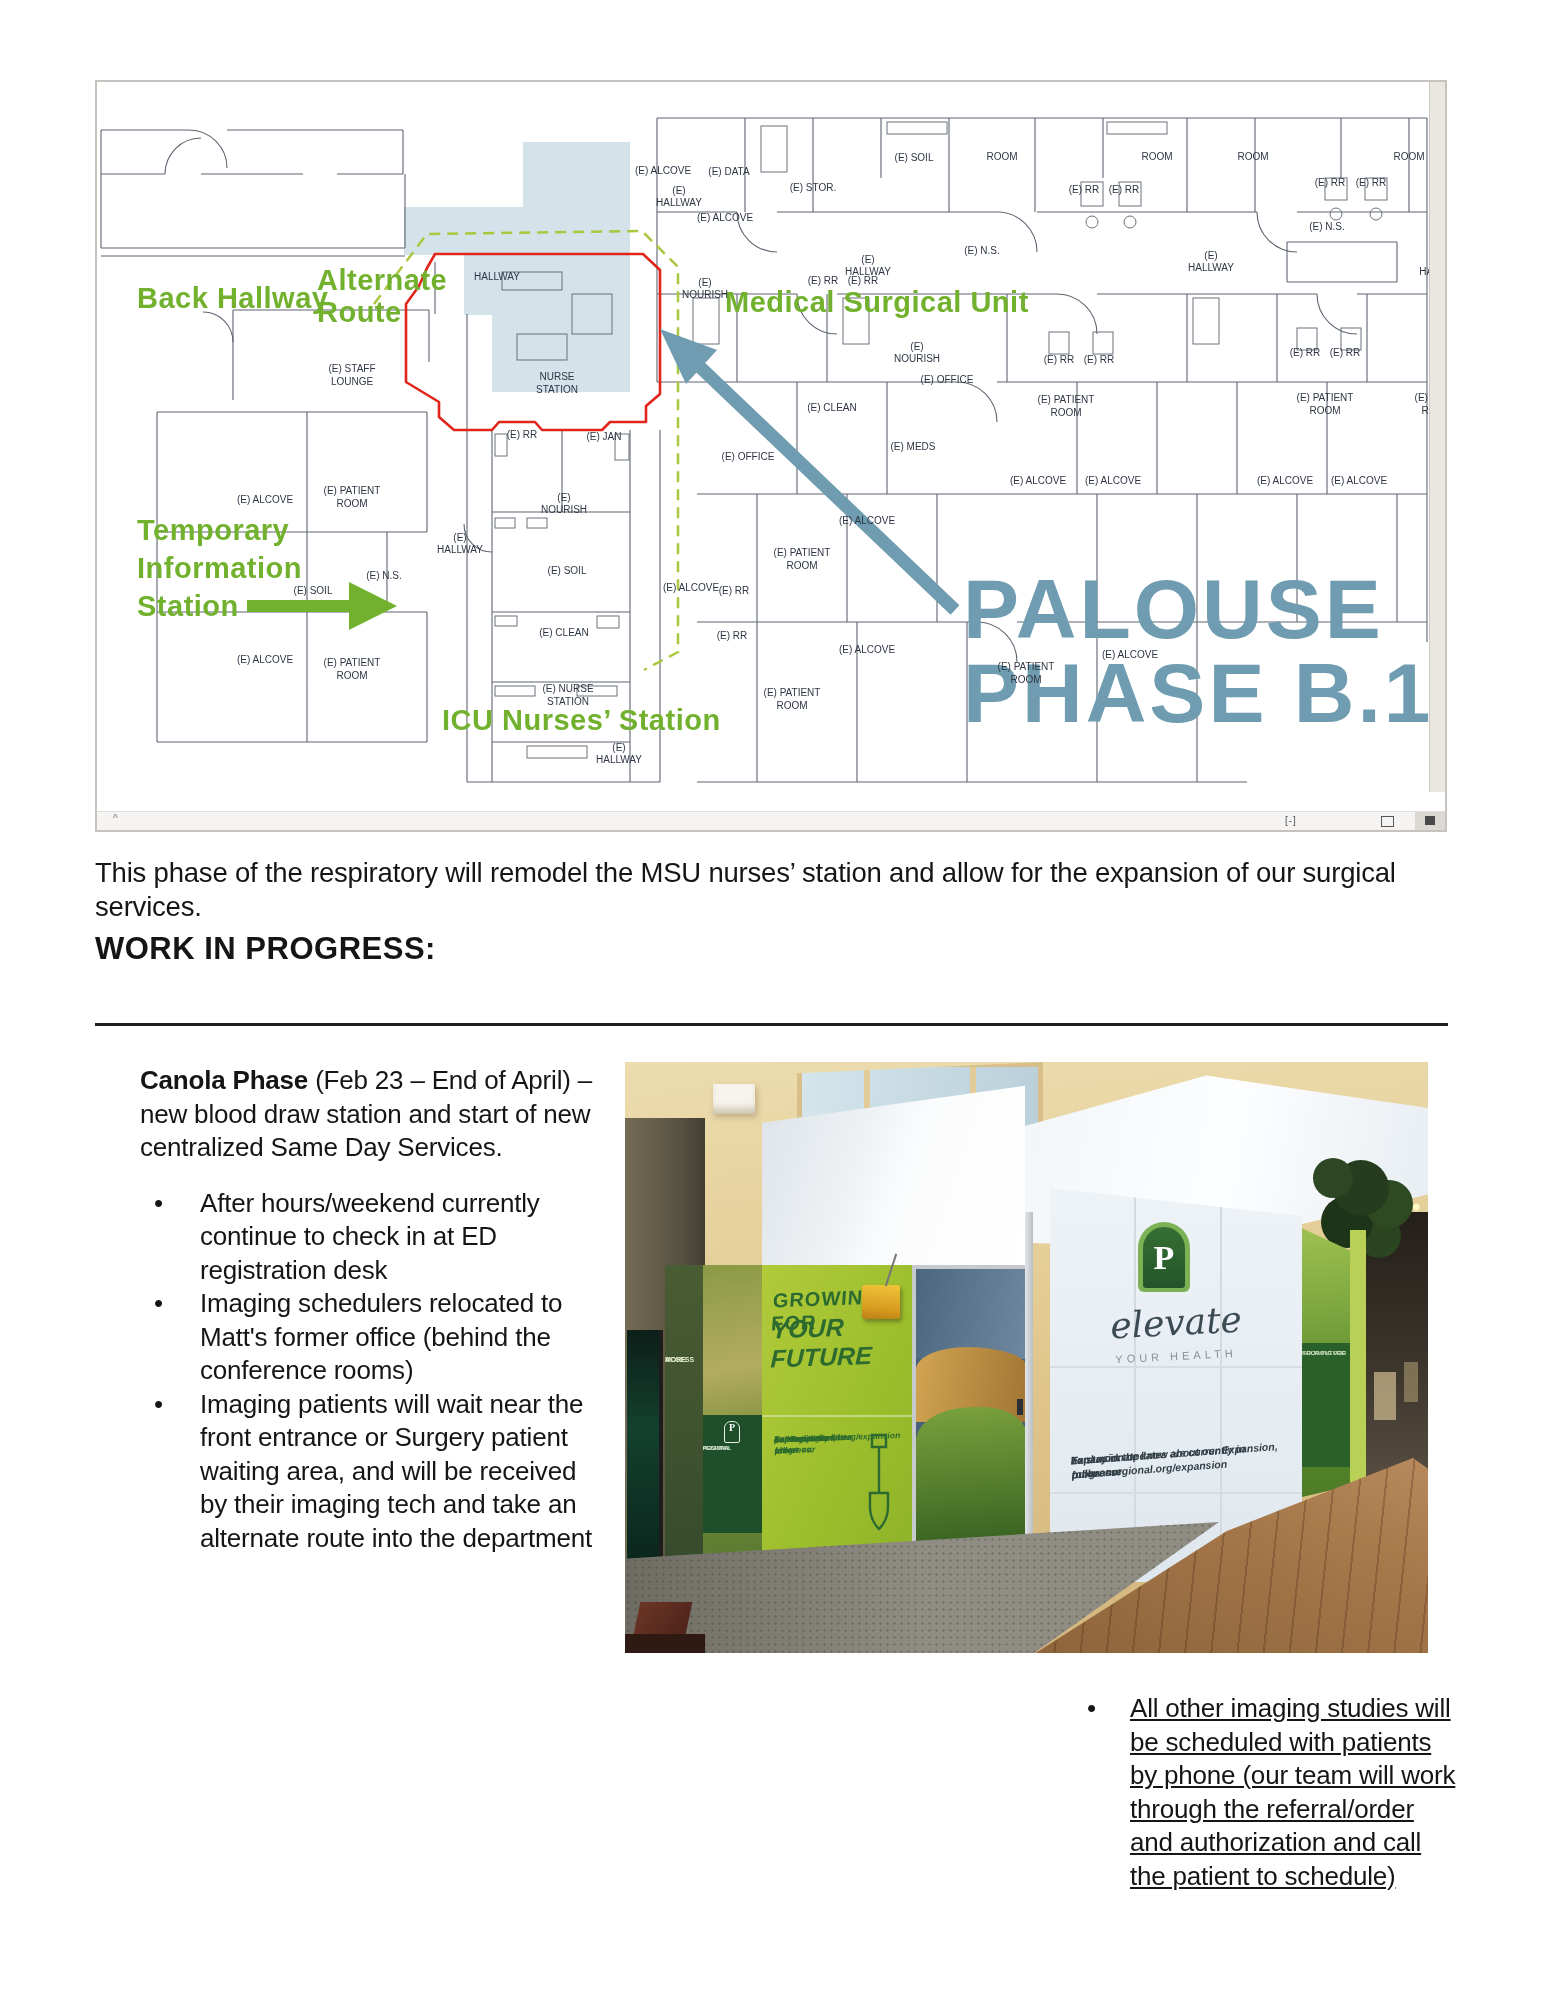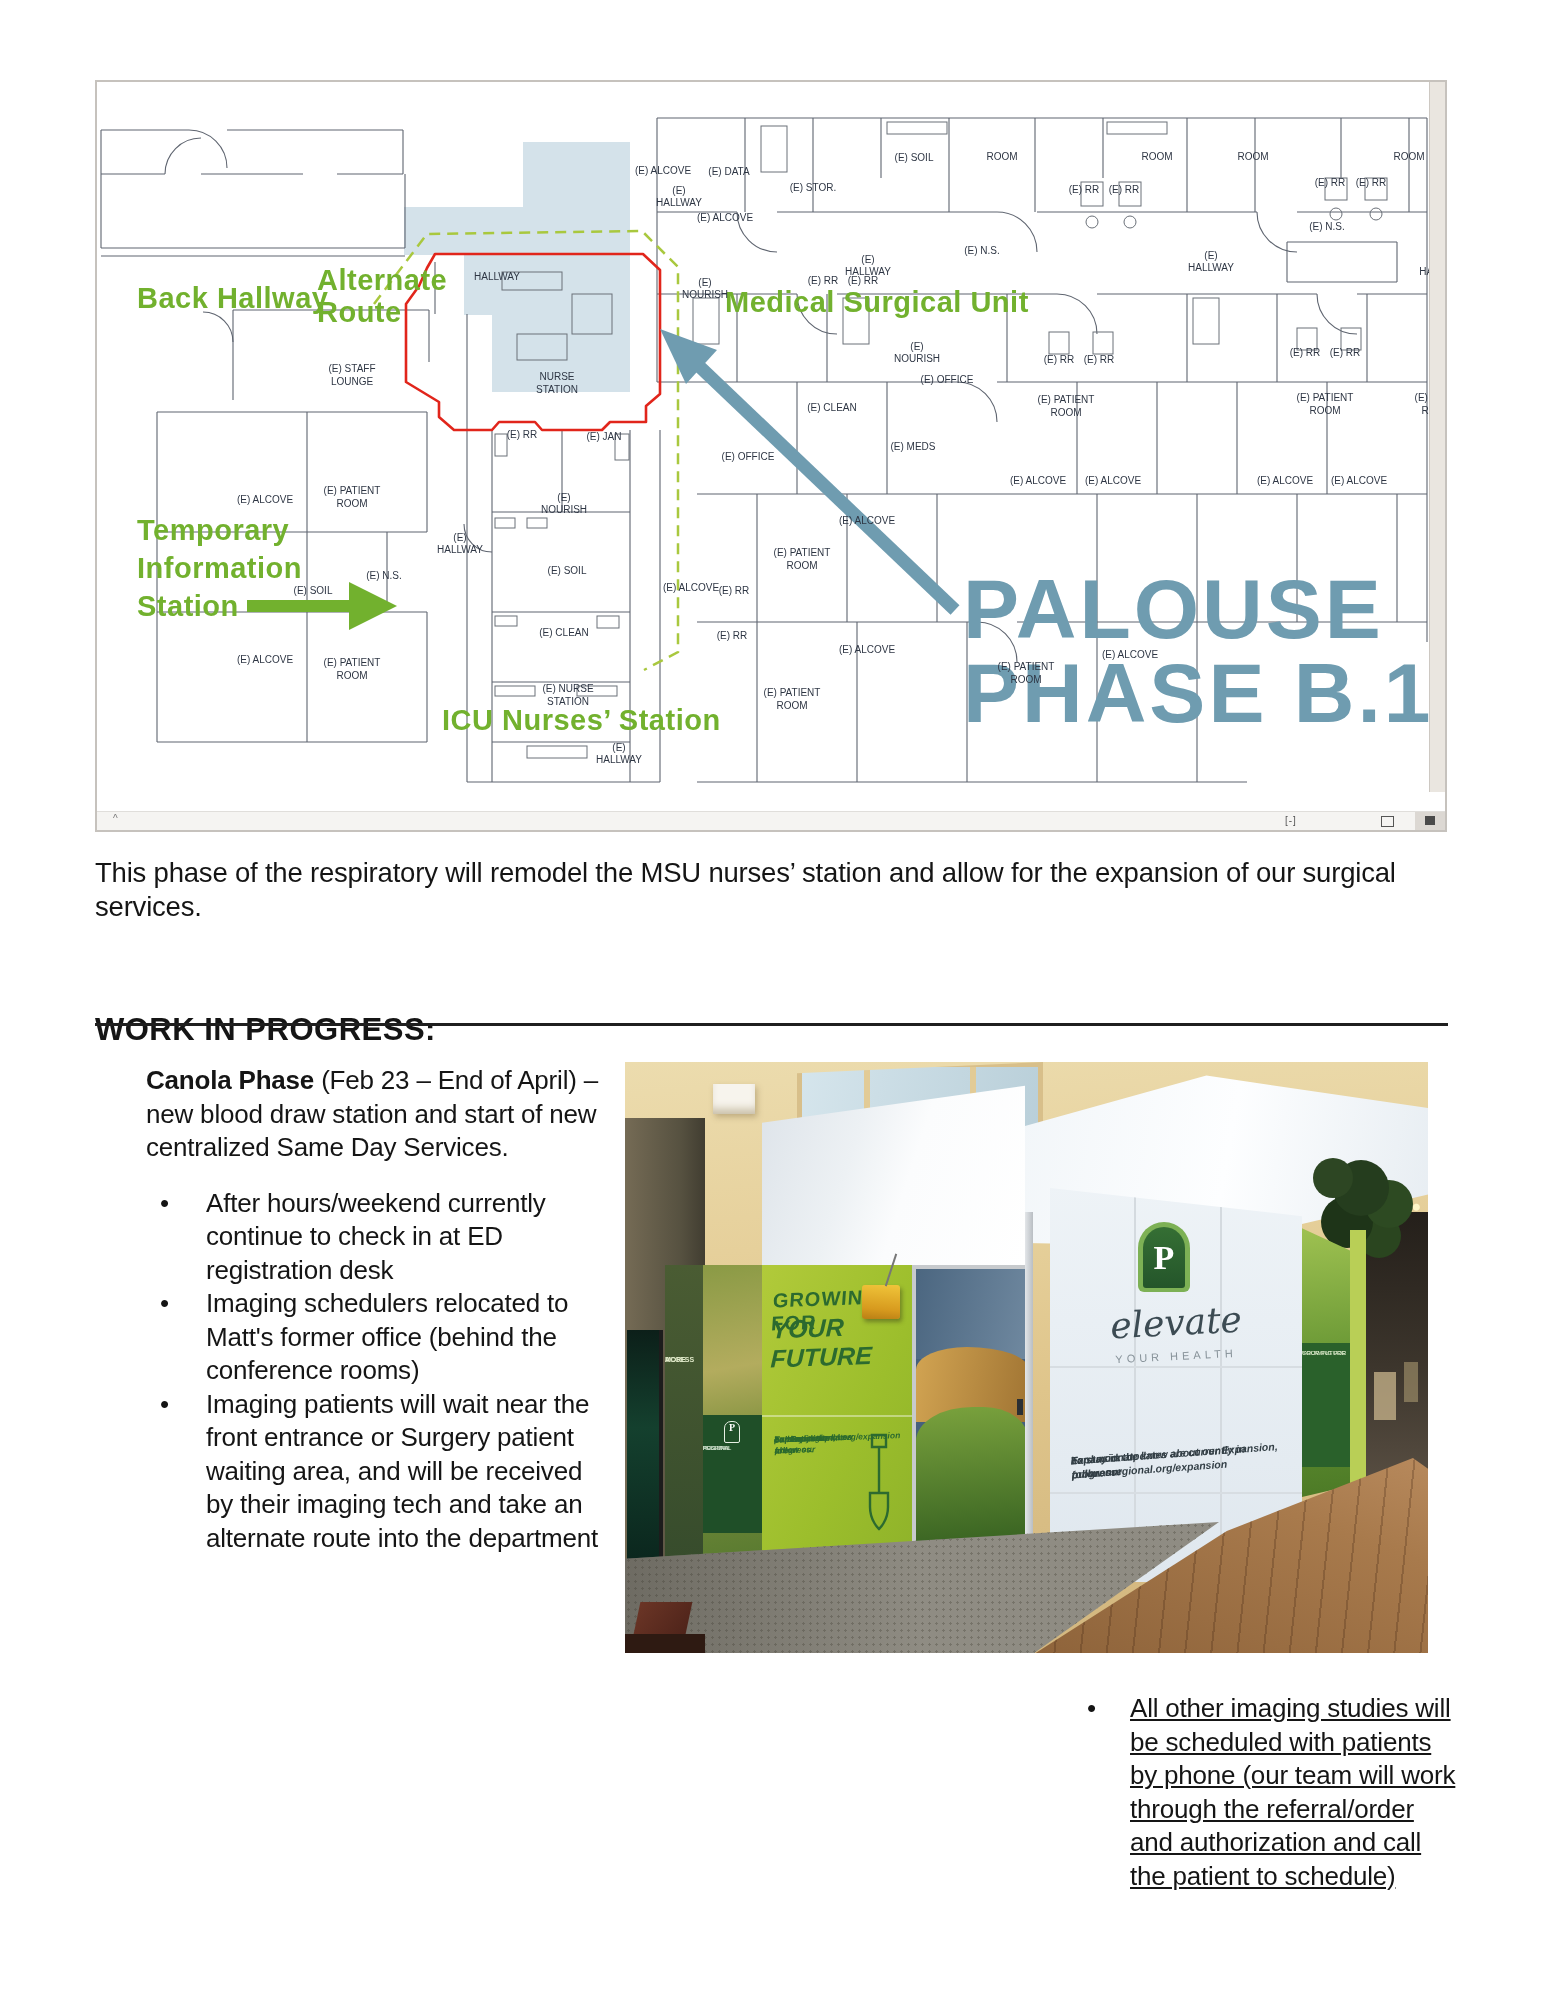--- a/index.html
+++ b/index.html
@@ -20,24 +20,24 @@
   .shade{fill:#ccdde6;opacity:.85;}
   .plan-toolbar{left:0;right:0;bottom:0;height:18px;background:#f5f4f2;border-top:1px solid #e0dedb;}
   .caret{position:absolute;left:16px;top:1px;font-size:10px;color:#777;}
   .tg1{position:absolute;left:1188px;top:3px;font-size:10px;color:#555;letter-spacing:1px;}
   .tg2{position:absolute;left:1284px;top:4px;width:11px;height:9px;border:1.5px solid #555;}
   .tg3box{position:absolute;left:1318px;top:0;width:30px;height:18px;background:#dcd8d3;}
   .tg3{position:absolute;left:10px;top:4px;width:10px;height:9px;background:#4a4a4a;}
   .scrollstrip{right:0;top:0;width:15px;height:710px;background:#eae6e0;border-left:1px solid #cdc8c2;}
   
   .intro{left:95px;top:856px;width:1370px;font-size:27.5px;line-height:34px;letter-spacing:-.2px;margin:0;}
-  .wip{left:95px;top:1012px;font-size:31px;font-weight:bold;letter-spacing:.5px;margin:0;}
+  .wip{left:95px;top:931px;font-size:31px;font-weight:bold;letter-spacing:.5px;margin:0;}
   .rule{left:95px;top:1023px;width:1353px;height:2.5px;background:#1f1f1f;}
   .col{font-size:26px;line-height:33.5px;letter-spacing:-.2px;}
-  .leftcol{left:140px;top:1064px;width:470px;margin-left:6px;}
+  .leftcol{left:140px;top:1064px;width:470px;}
   .leftcol .lead{margin:0 0 22px 0;}
   .blist{list-style:none;margin:0;padding:0;}
   .blist li{position:relative;margin:0;}
   .leftcol .blist li{padding-left:60px;}
   .blist li::before{content:"\2022";position:absolute;left:0;top:0;}
   .leftcol .blist li::before{left:14px;}
   .midcol{left:623px;top:1692px;width:416px;}
   .midcol .blist li{padding-left:44px;}
   .rightcol{left:1087px;top:1692px;width:376px;}
   .rightcol .blist li{padding-left:43px;text-decoration:underline;}

